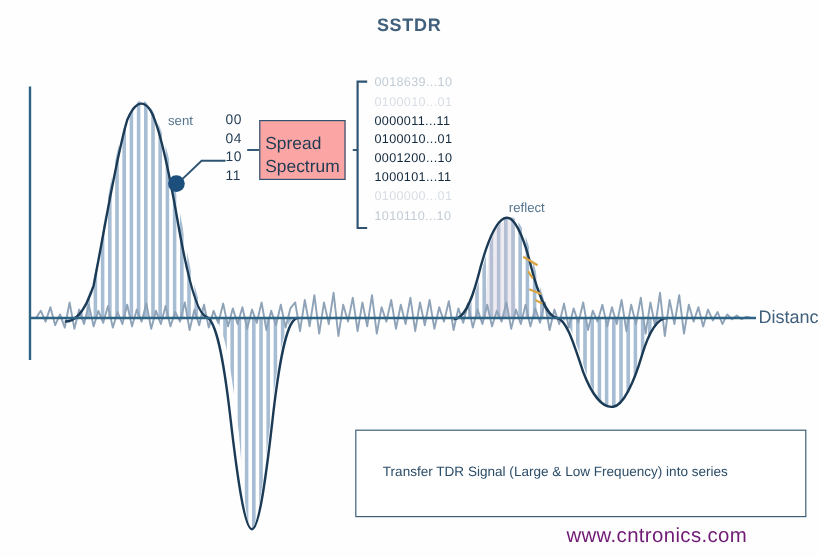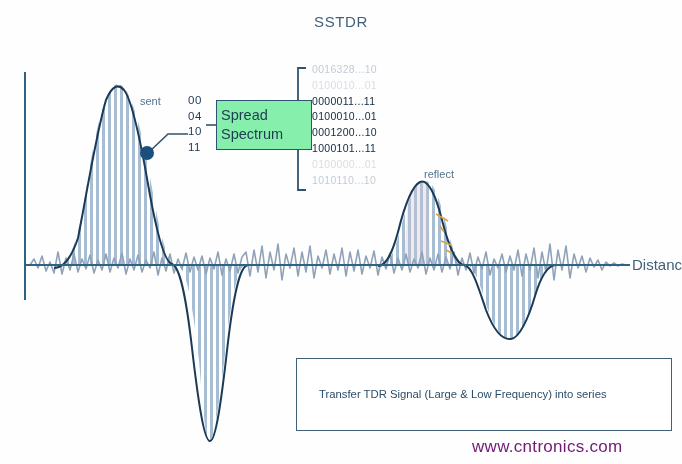--- a/index.html
+++ b/index.html
@@ -20,20 +20,21 @@
     color: #3d5a74;
     white-space: nowrap;
   }
   #title {
     left: 0; right: 0;
     top: 13px;
     text-align: center;
     font-size: 15px;
     letter-spacing: 0.6px;
     color: #41607c;
+    font-weight: bold;
   }
   #sent-label {
     left: 140px; top: 95px;
     font-size: 11px;
     color: #5a7governed;
   }
   #sent-label { color: #54748e; }
   #reflect-label {
     left: 424px; top: 168px;
     font-size: 11px;
@@ -50,27 +51,27 @@
     font-size: 11.5px;
     line-height: 15.5px;
     color: #1f3a52;
   }
   .codelist div { letter-spacing: 0.5px; }
 
   
   #ss-box {
     position: absolute;
     left: 216px; top: 100px;
-    width: 96px; height: 50px;
+    width: 72px; height: 50px;
     border: 1.4px solid #2e5472;
-    background: #86efac;
+    background: #fca5a5;
     box-sizing: border-box;
     display: flex;
     flex-direction: column;
-    justify-content: center;
+    justify-content: flex-end;
     padding-left: 4px;
   }
   #ss-box span {
     font-size: 14.5px;
     line-height: 19px;
     color: #1f3a52;
   }
 
   
   #seq-block {
@@ -219,21 +220,21 @@
     <div>10</div>
     <div>11</div>
   </div>
 
   <div id="ss-box">
     <span>Spread</span>
     <span>Spectrum</span>
   </div>
 
   <div id="seq-block">
-    <div class="faded-2">0016328...10</div>
+    <div class="faded-2">0018639...10</div>
     <div class="faded-1">0100010...01</div>
     <div>0000011...11</div>
     <div>0100010...01</div>
     <div>0001200...10</div>
     <div>1000101...11</div>
     <div class="faded-1">0100000...01</div>
     <div class="faded-2">1010110...10</div>
   </div>
 
   <div id="caption-box">

